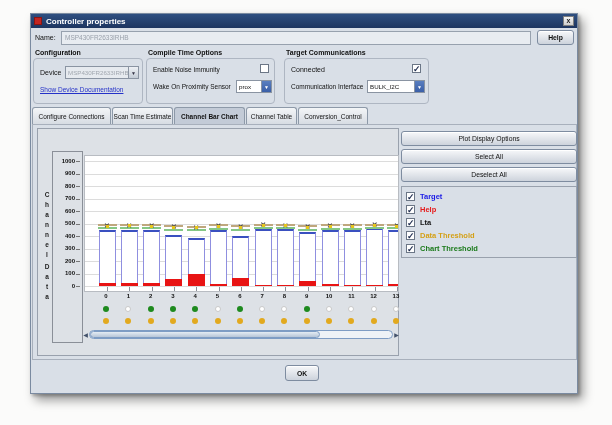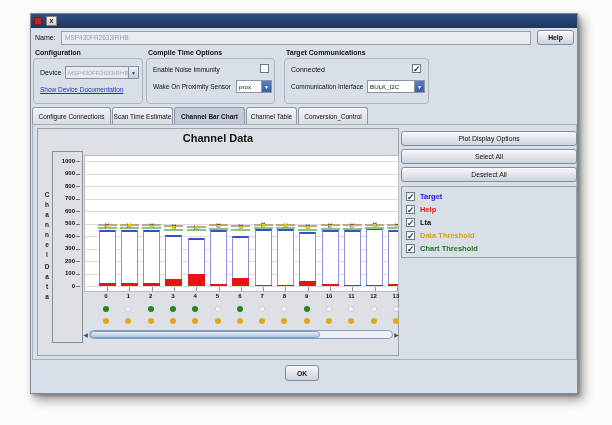--- a/index.html
+++ b/index.html
@@ -52,20 +52,21 @@
   .legend-check { width:9px; height:9px; background:#fff; border:1px solid #6b7686; font-size:9px; line-height:8px; color:#1d2a4d; text-align:center; font-weight:bold; flex:none; }
   .legend-label { font-size:7.5px; font-weight:bold; white-space:nowrap; }
 </style>
 </head>
 <body>
 
 <div class="win">
 
   <div class="titlebar">
     <div class="app-icon"></div>
+    <div class="title-text">Controller properties</div>
     <div class="close-btn">x</div>
   </div>
 
   <div class="lbl" style="left:4px; top:20px;">Name:</div>
   <div class="field" style="left:30px; top:17px; width:470px; height:14px;">MSP430FR2633IRHB</div>
   <div class="btn" style="left:506px; top:16px; width:37px; height:15px; font-weight:bold;">Help</div>
 
   <div class="grouptitle" style="left:4px;">Configuration</div>
   <div class="groupbox" style="left:2px; width:110px;">
     <div class="lbl" style="left:6px; top:10px;">Device</div>
@@ -102,21 +103,20 @@
     <div class="tab" style="width:79px;">Configure Connections</div>
     <div class="tab" style="width:61px;">Scan Time Estimate</div>
     <div class="tab selected" style="width:71px;">Channel Bar Chart</div>
     <div class="tab" style="width:51px;">Channel Table</div>
     <div class="tab" style="width:70px;">Conversion_Control</div>
   </div>
 
   <div class="content-panel"></div>
 
   <div class="chart-panel">
-    <div class="chart-title">Channel Data</div>
     <div class="vlabel" id="vlabel">
         <div>C</div>
         <div>h</div>
         <div>a</div>
         <div>n</div>
         <div>n</div>
         <div>e</div>
         <div>l</div>
         <div style="height: 2px;"></div>
         <div>D</div>

